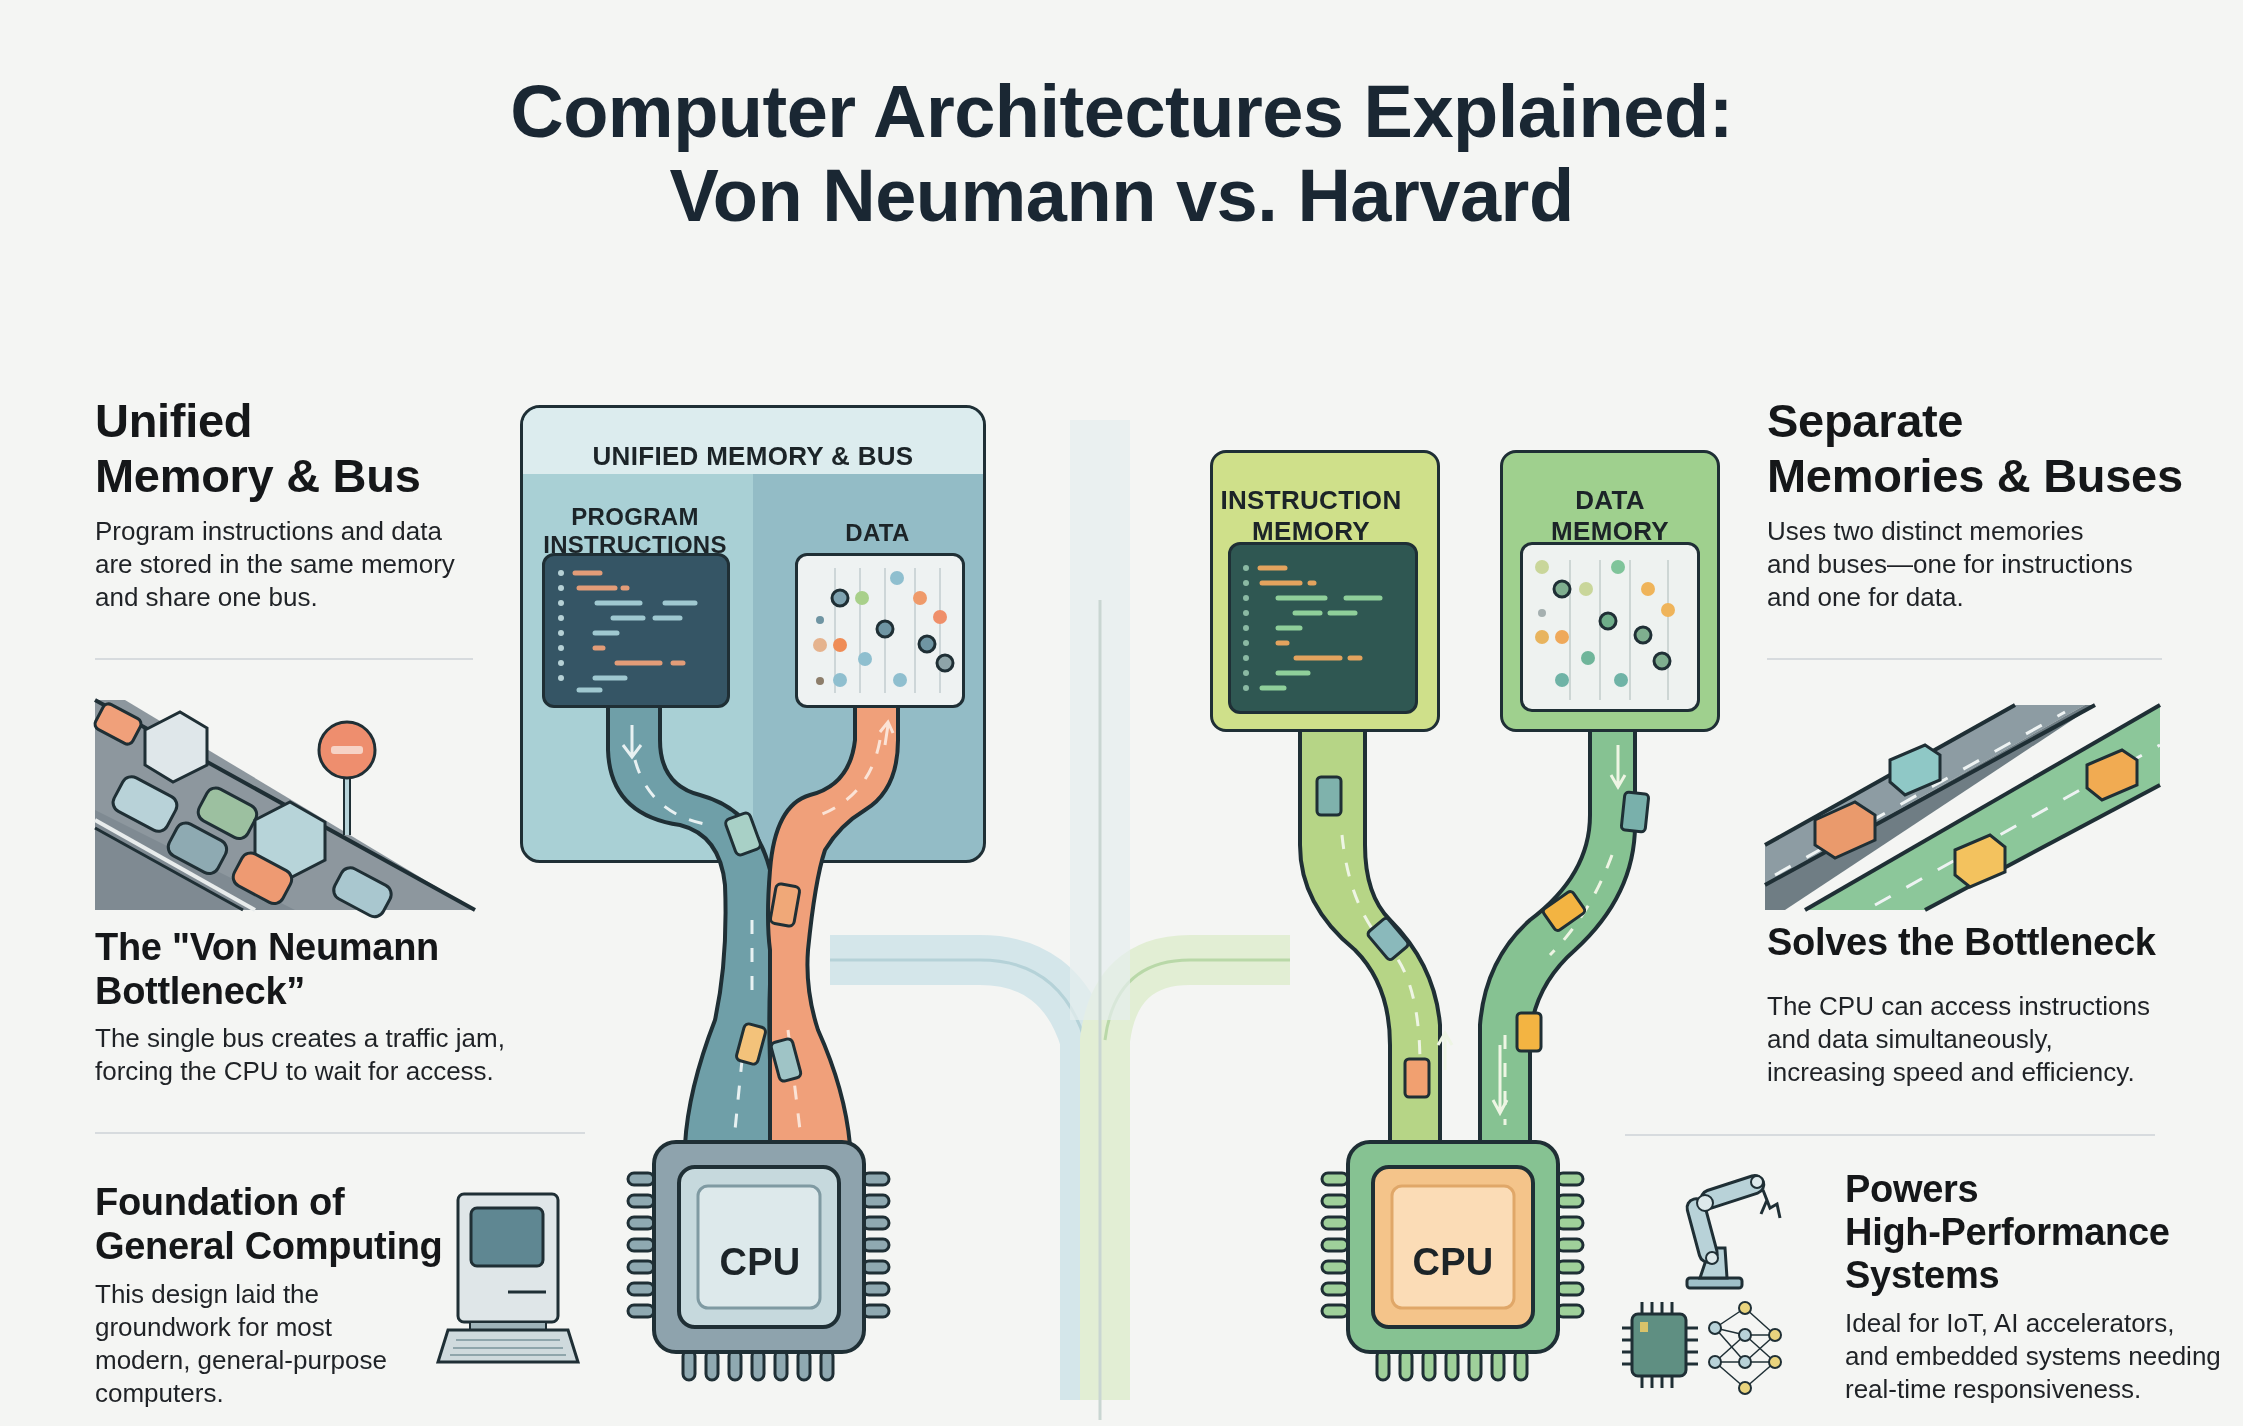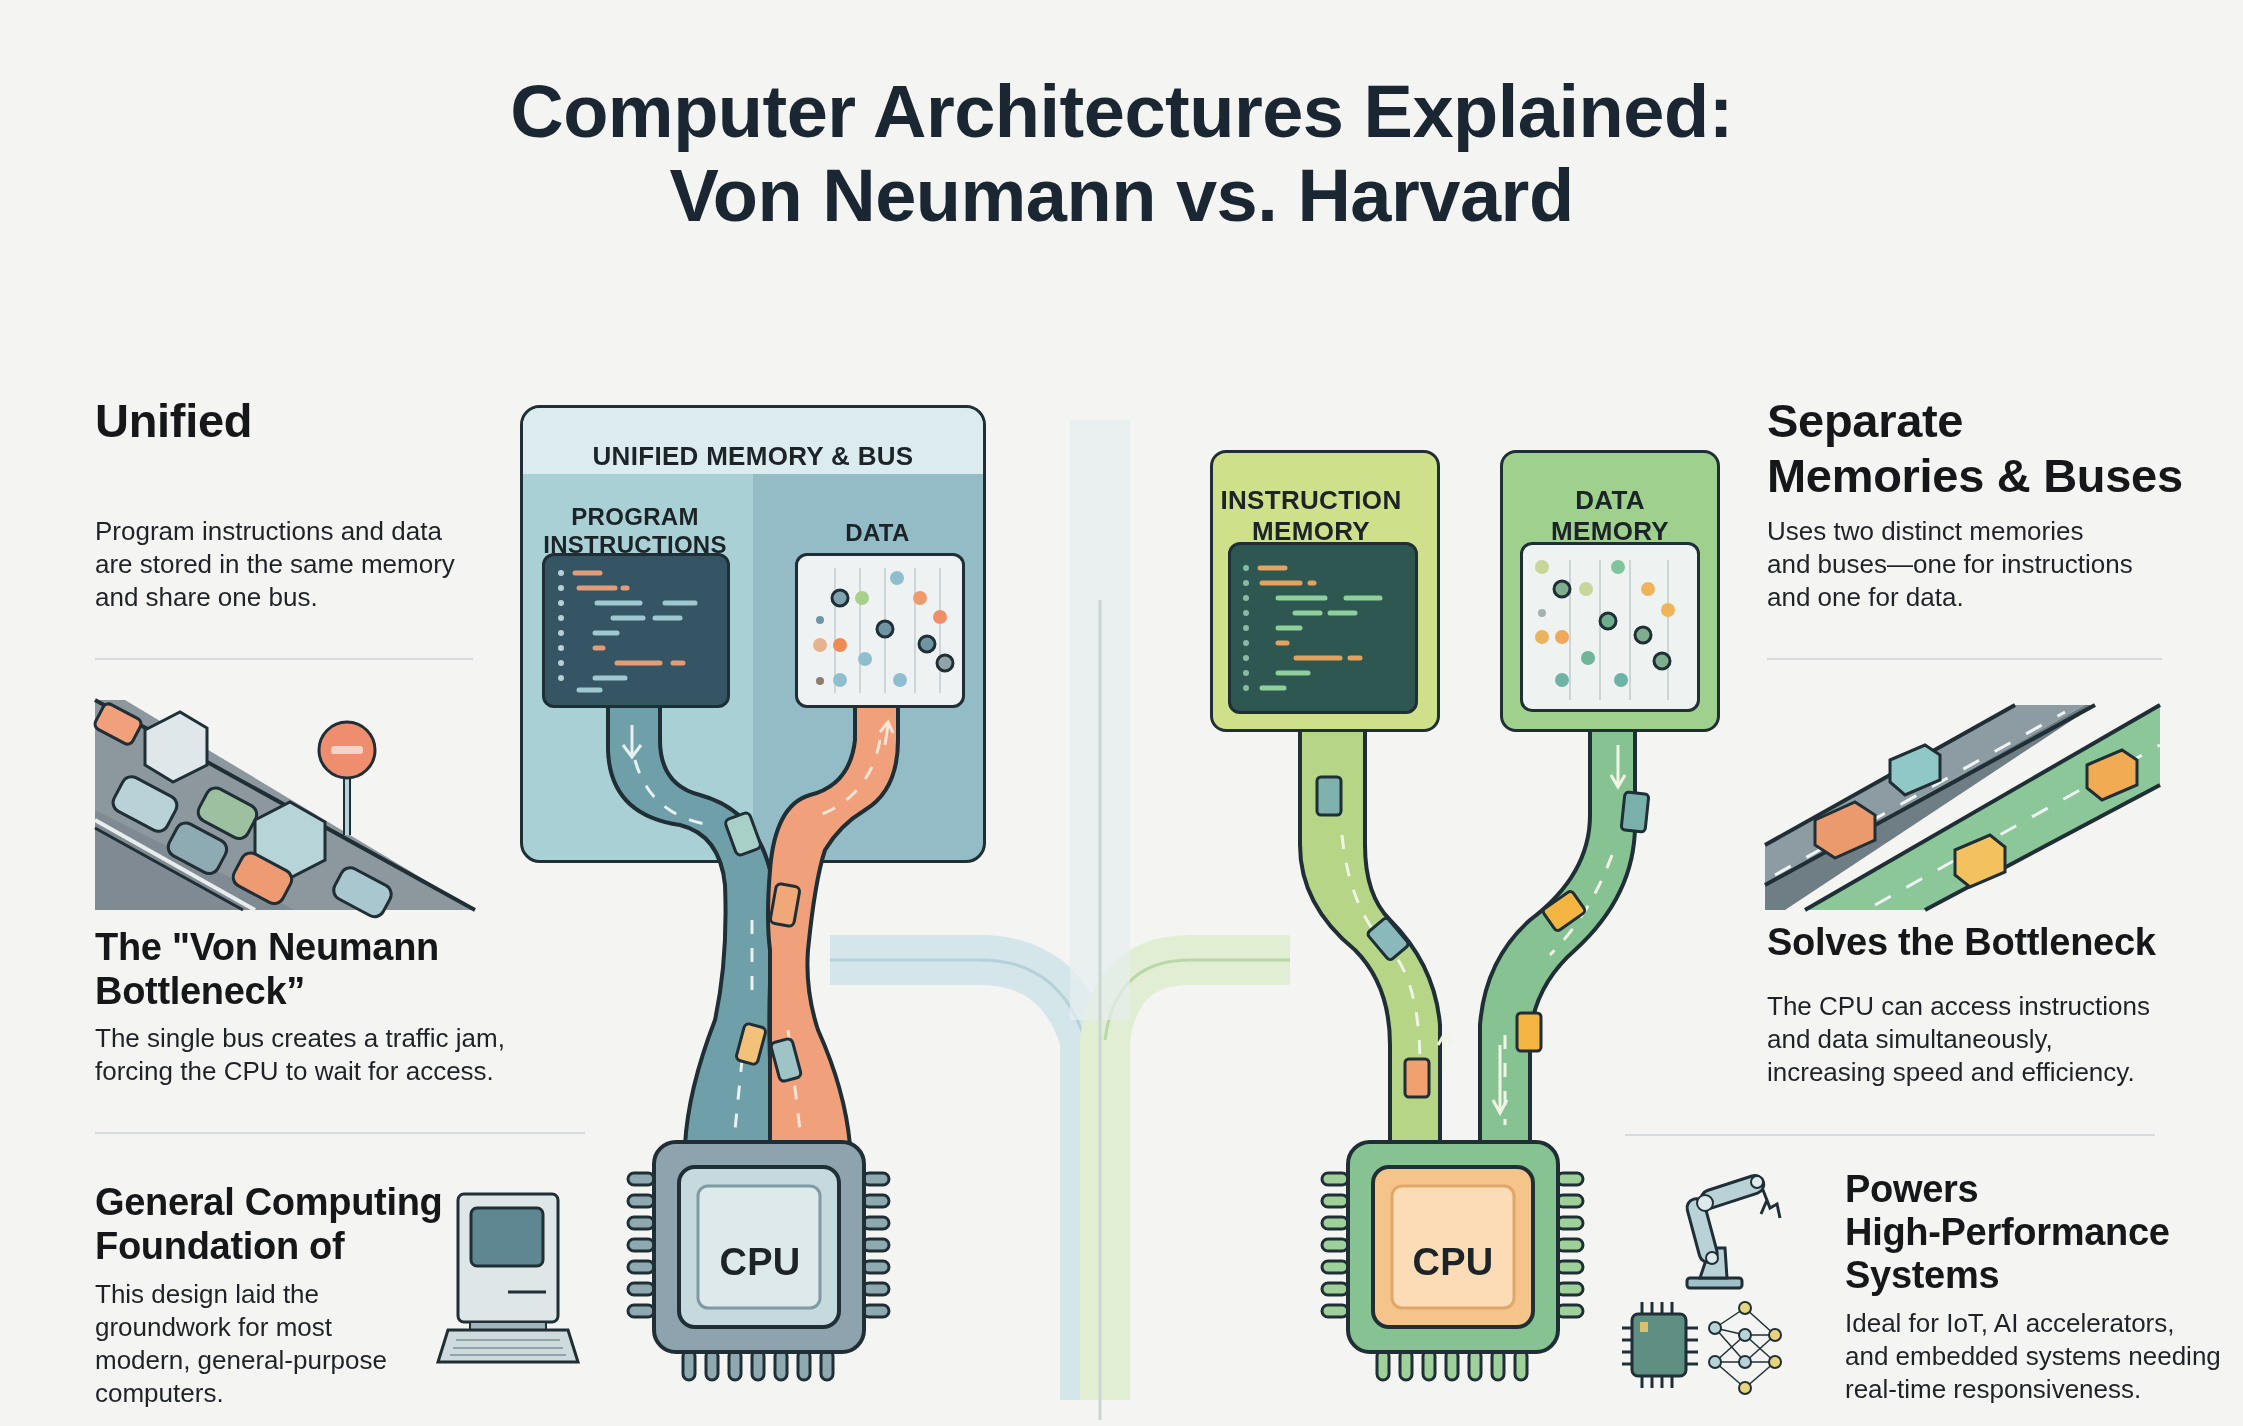--- a/index.html
+++ b/index.html
@@ -37,20 +37,21 @@
 
   <path d="M1290 960 L1190 960 Q1115 960 1105 1040 L1105 1400" fill="none" stroke="#e2eed4" stroke-width="50"></path>
   <path d="M1290 960 L1190 960 Q1115 960 1105 1040" fill="none" stroke="#b9d8a8" stroke-width="3"></path>
 
   <rect x="1070" y="420" width="60" height="600" fill="#e6eeee" opacity="0.7"></rect>
   <line x1="1100" y1="600" x2="1100" y2="1420" stroke="#c9d6d2" stroke-width="3"></line>
 </svg>
 
 <div class="heading" style="left:95px;top:393px">
   <div>Unified</div>
+  <div>Memory &amp; Bus</div>
 </div>
 <div class="body" style="left:95px;top:515px">
   <div>Program instructions and data</div>
   <div>are stored in the same memory</div>
   <div>and share one bus.</div>
 </div>
 <div class="divider" style="left:95px;top:658px;width:378px"></div>
 
 <svg style="left:95px;top:700px" width="390" height="215" viewBox="0 0 390 215">
   <polygon points="0,0 30,0 380,210 0,210" fill="#8d979e"></polygon>
@@ -80,22 +81,22 @@
   <div>The "Von Neumann</div>
   <div>Bottleneck”</div>
 </div>
 <div class="body" style="left:95px;top:1022px">
   <div>The single bus creates a traffic jam,</div>
   <div>forcing the CPU to wait for access.</div>
 </div>
 <div class="divider" style="left:95px;top:1132px;width:490px"></div>
 
 <div class="heading sm" style="left:95px;top:1180px">
+  <div>Foundation of</div>
   <div>General Computing</div>
-  <div>Foundation of</div>
 </div>
 <div class="body" style="left:95px;top:1278px">
   <div>This design laid the</div>
   <div>groundwork for most</div>
   <div>modern, general-purpose</div>
   <div>computers.</div>
 </div>
 
 <svg style="left:428px;top:1190px" width="160" height="180" viewBox="0 0 160 180">
   <rect x="30" y="4" width="100" height="128" rx="6" fill="#dfe6e8" stroke="#1f2f35" stroke-width="3"></rect>

